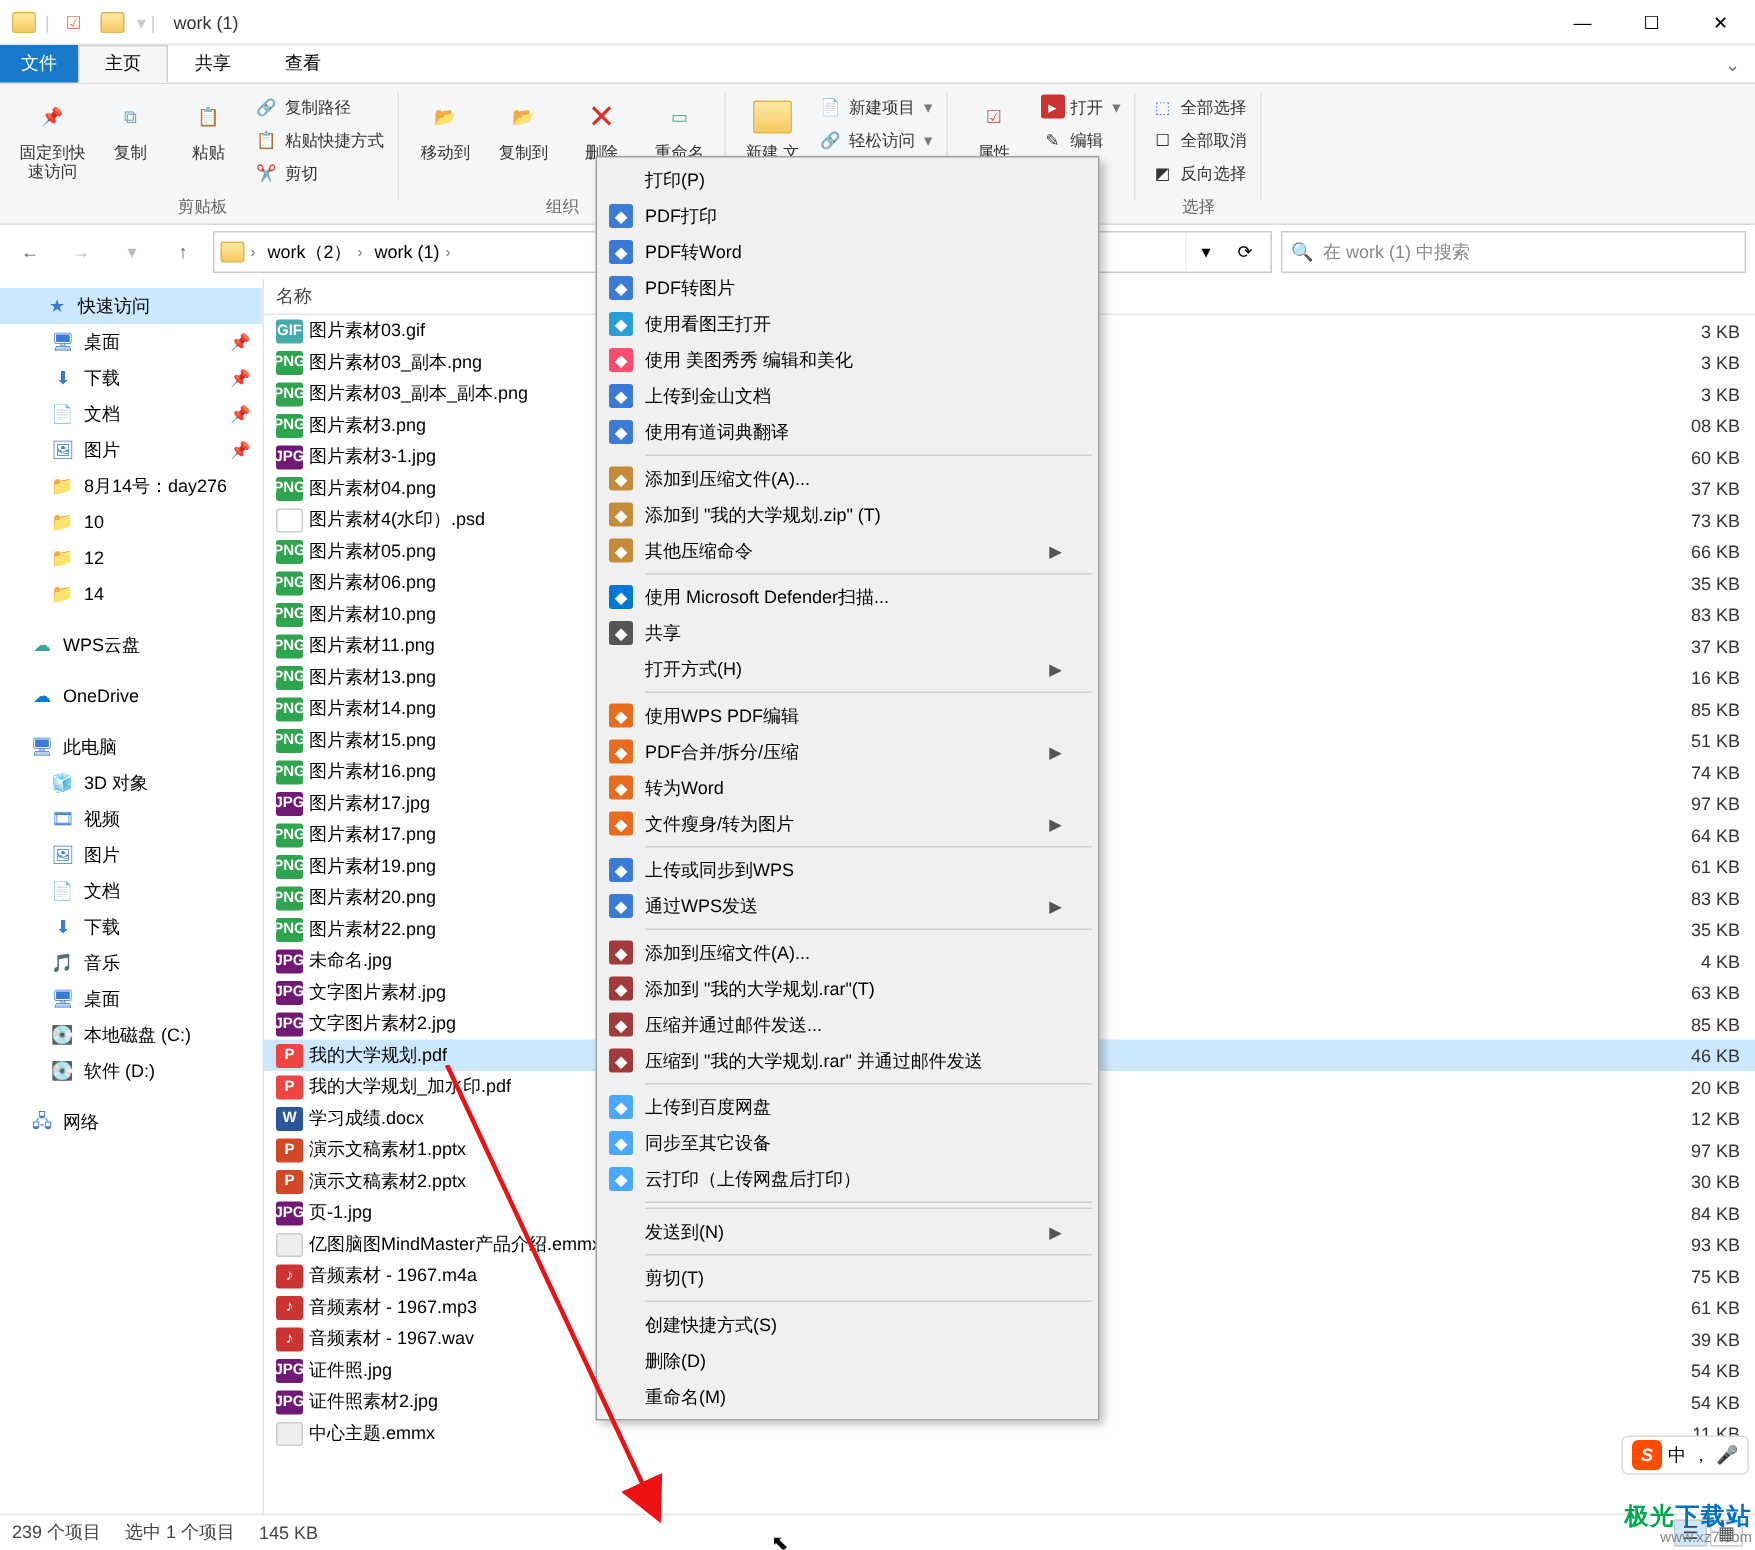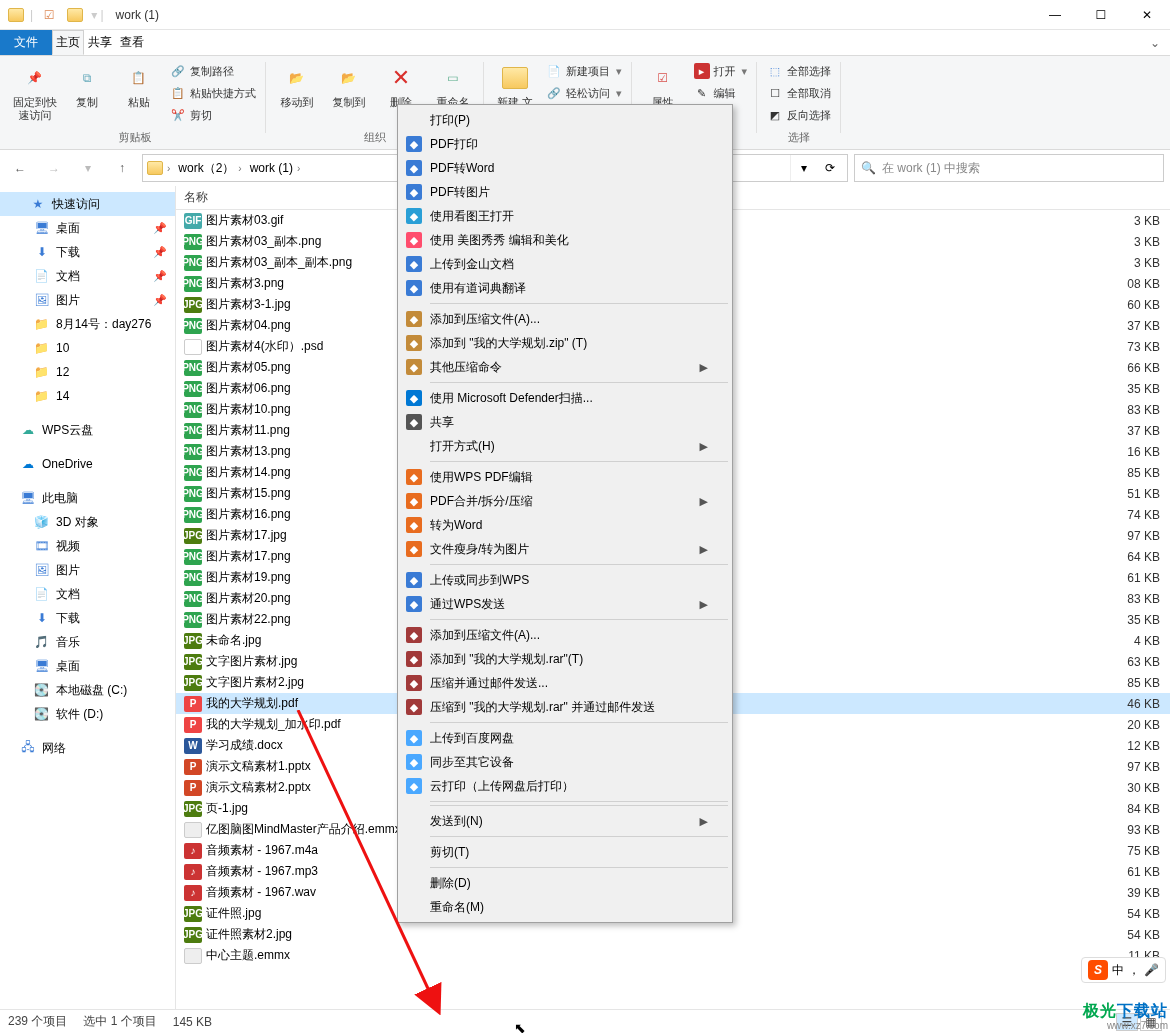--- a/index.html
+++ b/index.html
@@ -8,21 +8,21 @@
 .titlebar { height: 30px; display: flex; align-items: center; background: #fff; border-bottom: 1px solid #e5e5e5; }
 .titlebar-left { display: flex; align-items: center; padding-left: 8px; gap: 6px; }
 .folder-glyph { width: 16px; height: 14px; background: linear-gradient(#ffe9a6,#f7c95f); border: 1px solid #e0b64a; border-radius: 2px; display: inline-block; }
 .qat-item { width: 20px; height: 20px; display: flex; align-items: center; justify-content: center; cursor: pointer; }
 .titlebar-title { margin-left: 6px; font-size: 12px; color: #333; }
 .window-controls { margin-left: auto; display: flex; }
 .win-btn { width: 46px; height: 30px; display: flex; align-items: center; justify-content: center; cursor: pointer; }
 
 .menubar { height: 26px; display: flex; align-items: stretch; background: #fff; border-bottom: 1px solid #dadada; }
 .file-tab { background: #1979ca; color: #fff; padding: 0 14px; display: flex; align-items: center; font-size: 12px; cursor: pointer; }
-.menu-tab { padding: 0 3px; display: flex; align-items: center; font-size: 12px; cursor: pointer; border: 1px solid transparent; }
+.menu-tab { padding: 0 17px; display: flex; align-items: center; font-size: 12px; cursor: pointer; border: 1px solid transparent; }
 .menu-tab.active { border: 1px solid #d0d0d0; border-bottom: 1px solid #f5f6f7; background: #f5f6f7; }
 .menu-caret { margin-left: auto; width: 30px; display: flex; align-items: center; justify-content: center; color: #666; cursor: pointer; }
 
 .ribbon { height: 94px; background: #f5f6f7; border-bottom: 1px solid #dadada; display: flex; padding: 2px 4px 0; }
 .ribbon-group { display: flex; flex-direction: column; align-items: center; padding: 2px 6px; position: relative; }
 .ribbon-group::after { content: ""; position: absolute; right: 0; top: 4px; bottom: 16px; width: 1px; background: #e0e0e0; }
 .ribbon-buttons { display: flex; gap: 2px; flex: 1; }
 .rbtn-large { display: flex; flex-direction: column; align-items: center; width: 50px; padding: 2px; cursor: pointer; }
 .rbtn-large .icon { width: 32px; height: 32px; display: flex; align-items: center; justify-content: center; }
 .rbtn-large .lbl { font-size: 11px; text-align: center; line-height: 13px; margin-top: 2px; color: #333; }
@@ -77,21 +77,21 @@
 .arrow-annot { position: absolute; left: 288px; top: 710px; pointer-events: none; }
 
 .ime-badge { position: absolute; right: 4px; bottom: 50px; display: flex; align-items: center; gap: 4px; background: #fff; border: 1px solid #ddd; padding: 2px 6px; border-radius: 4px; font-size: 12px; }
 .ime-badge .s { width: 20px; height: 20px; background: #ff4d00; color: #fff; border-radius: 4px; font-weight: bold; display: flex; align-items: center; justify-content: center; font-style: italic; }
 .watermark { position: absolute; right: 2px; bottom: 2px; font-size: 16px; font-weight: bold; letter-spacing: 1px; }
 .watermark .g { color: #00a74f; } .watermark .b { color: #0071c5; }
 .watermark .url { font-size: 10px; color: #888; display: block; text-align: right; letter-spacing: 0; font-weight: normal; margin-top:-2px; }
 
 
 .ic-png { background:#2ea44f; color:#fff; }
-.ic-jpg { background:#4d7c0f; color:#fff; }
+.ic-jpg { background:#701a75; color:#fff; }
 .ic-gif { background:#4aa; color:#fff; }
 .ic-pdf { background:#e44; color:#fff; }
 .ic-doc { background:#2b579a; color:#fff; }
 .ic-ppt { background:#d24726; color:#fff; }
 .ic-aud { background:#c33; color:#fff; }
 .ic-gen { background:#eee; border:1px solid #ccc; color:#888; }
 .ic-psd { background:#fff; border:1px solid #ccc; }
 
 .cursor-ptr { position:absolute; left:514px; top:1020px; pointer-events:none; font-size:14px; color:#000; }
 </style>
@@ -730,20 +730,25 @@
     </div>
     <div class="cm-sep"></div>
     <div class="cm-item">
 
       <span>剪切(T)</span>
 
     </div>
     <div class="cm-sep"></div>
     <div class="cm-item">
 
+      <span>创建快捷方式(S)</span>
+
+    </div>
+    <div class="cm-item">
+
       <span>删除(D)</span>
 
     </div>
     <div class="cm-item">
 
       <span>重命名(M)</span>
 
     </div>
   </div>
 

